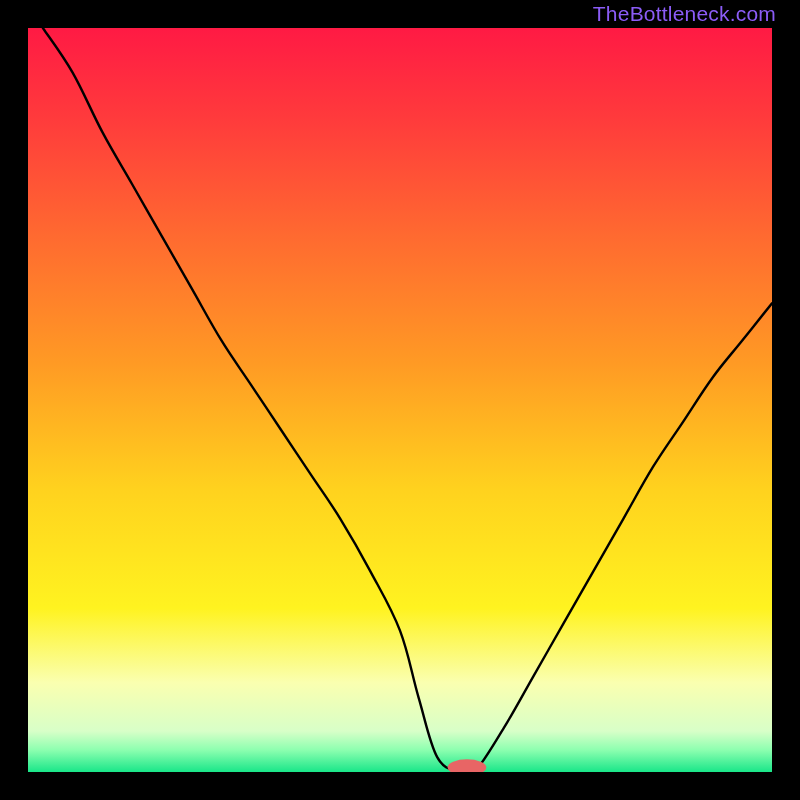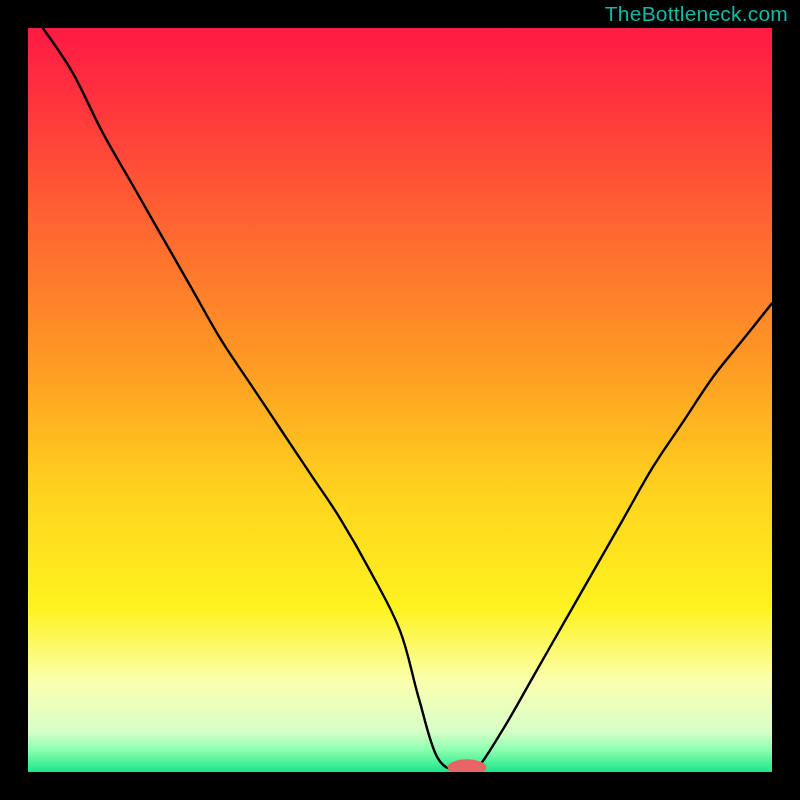--- a/index.html
+++ b/index.html
@@ -15,22 +15,22 @@
     position: absolute;
     top: 0;
     left: 0;
     width: 800px;
     height: 800px;
     background: #000000;
   }
   .watermark {
     position: absolute;
     top: 2px;
-    right: 12px;
-    color: #14b8a6;
+    right: 24px;
+    color: #8b5cf6;
     font-size: 21px;
     font-weight: 500;
     letter-spacing: 0.2px;
     margin-left: 24px;
   }
   .plot {
     position: absolute;
     top: 28px;
     left: 28px;
     width: 744px;

